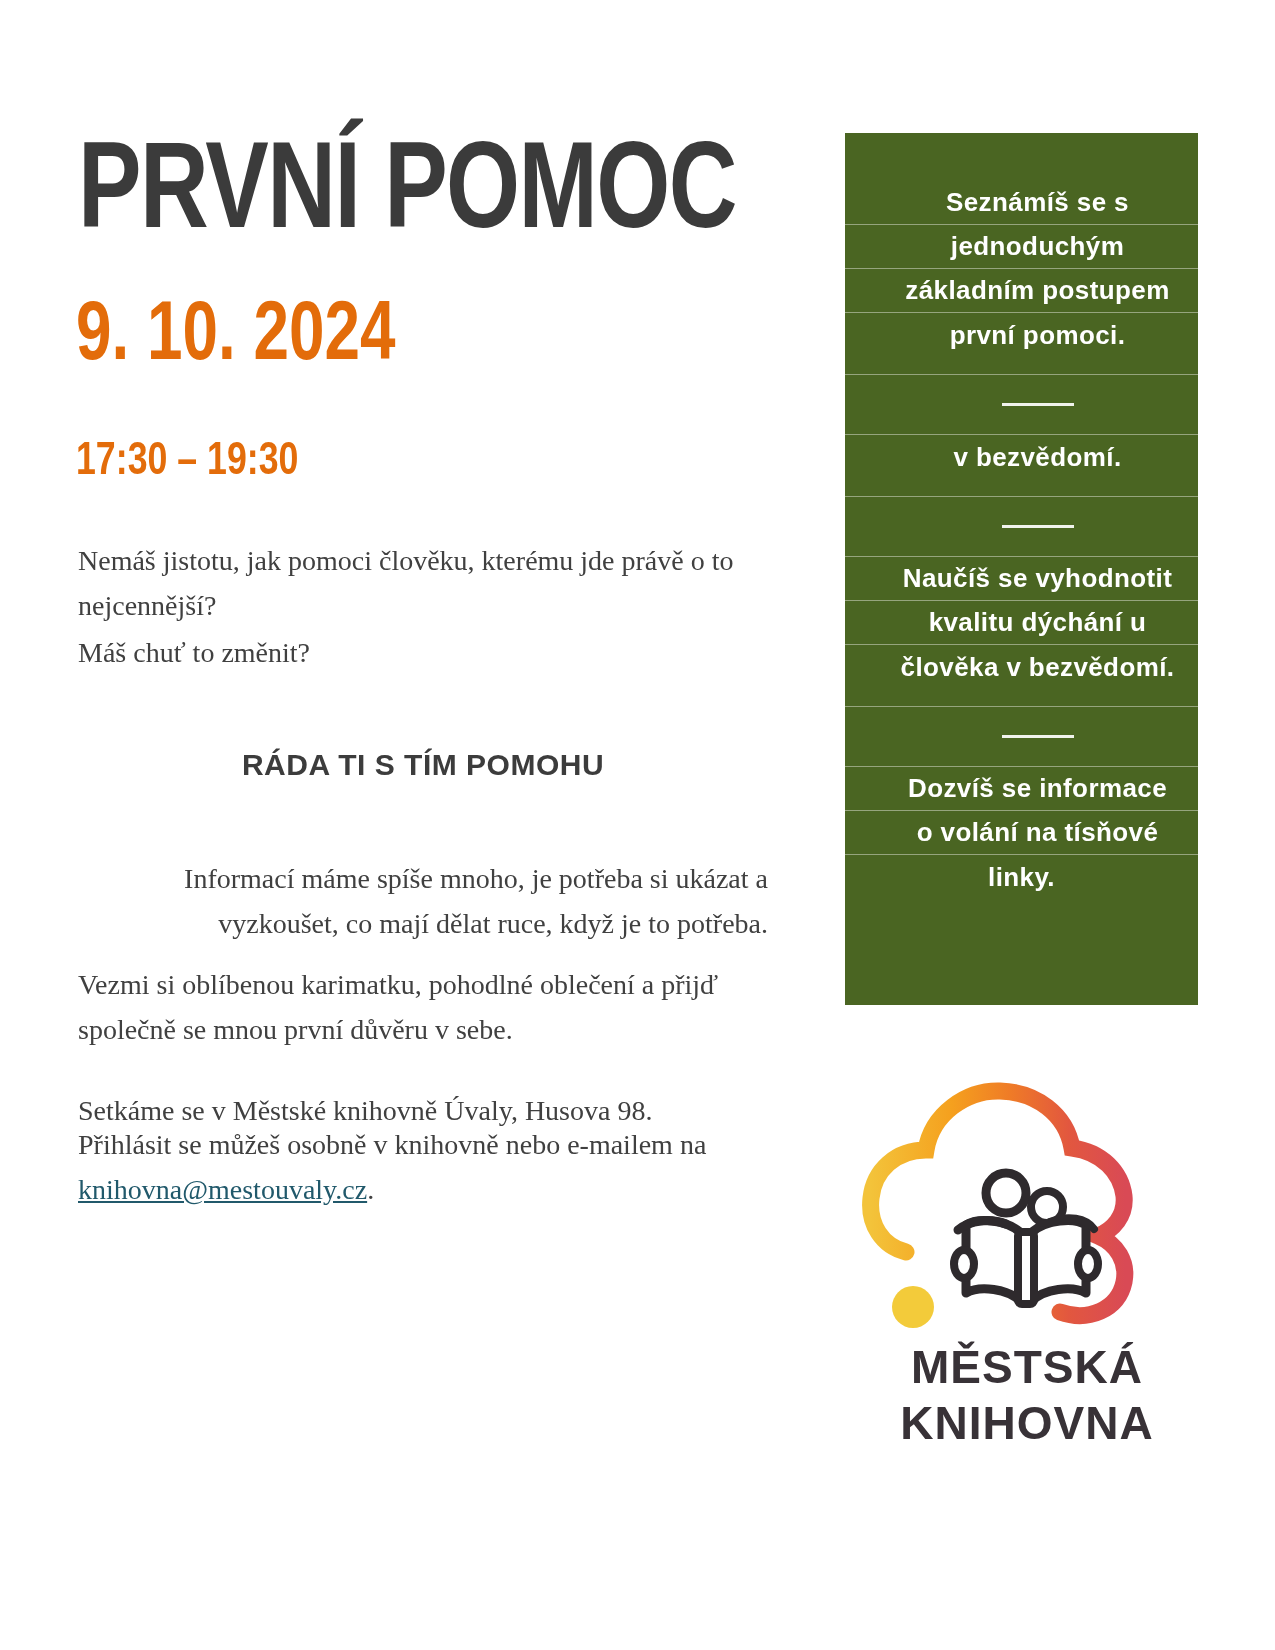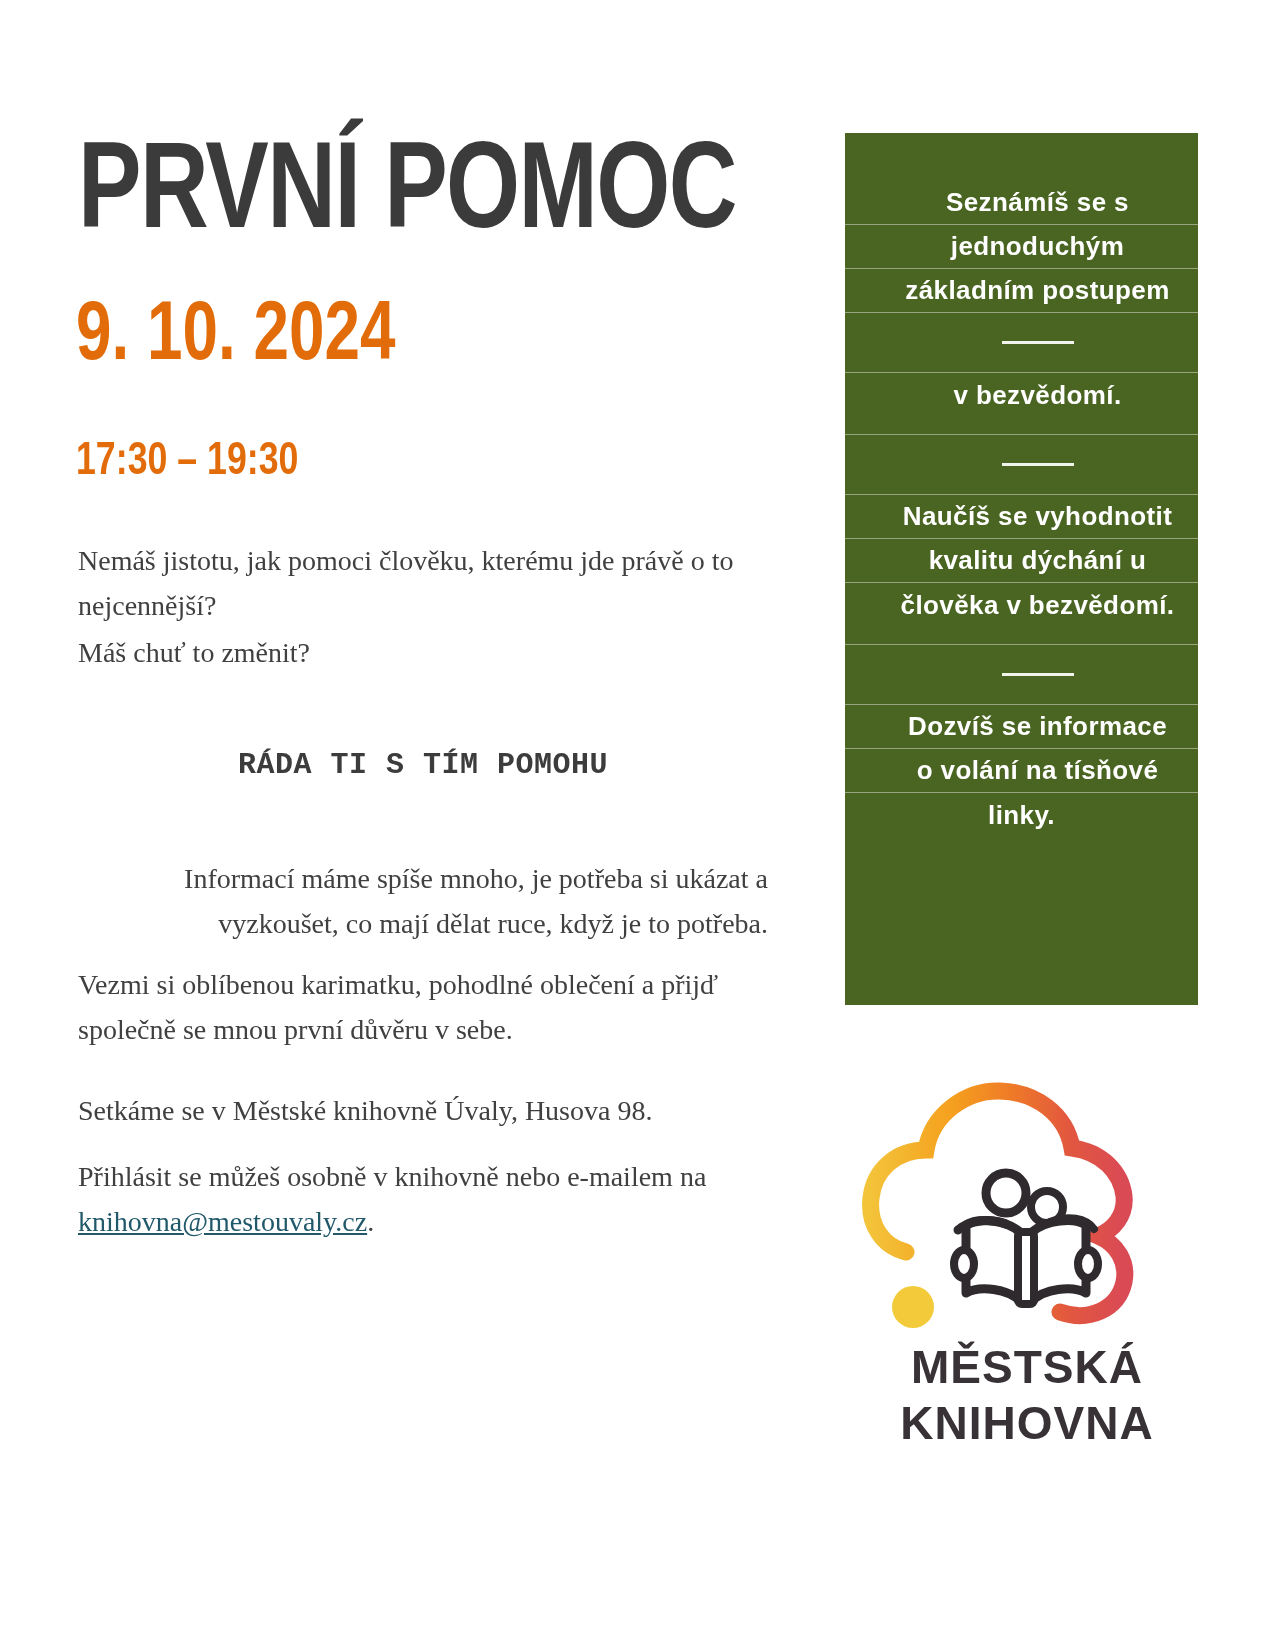--- a/index.html
+++ b/index.html
@@ -32,24 +32,24 @@
   .body-text{
     position:absolute;left:78px;width:690px;
     font-family:"Liberation Serif",serif;
     font-size:28px;line-height:1.62;color:#404040;margin:0;
   }
   .p-intro1{top:538px;}
   .p-intro2{top:630px;font-family:Liberation Serif, serif;}
   .p-body1{top:856px;text-align:right;}
   .p-body2{top:962px;}
   .p-location{top:1088px;}
-  .p-contact{top:1154px;}
+  .p-contact{top:1122px;}
   .highlight-heading{
     position:absolute;left:78px;top:748px;width:690px;
-    font-family:Liberation Mono, monospace;
+    font-family:Liberation Sans, sans-serif;
     font-size:30px;font-weight:bold;color:#3c3c3c;
     text-align:center;letter-spacing:0.5px;margin:0;
   }
   .email-link{color:#21596b;text-decoration:underline;}
   
   .sidebar{
     position:absolute;left:845px;top:133px;width:353px;height:872px;
     background:#4a6522;overflow:hidden;
     color:#ffffff;
   }
@@ -98,20 +98,21 @@
   <p class="body-text p-location">Setkáme se v Městské knihovně Úvaly, Husova 98.</p>
 
   <p class="body-text p-contact"><span>Přihlásit se můžeš osobně v knihovně nebo e-mailem na </span><a class="email-link" href="#">knihovna@mestouvaly.cz</a><span>.</span></p>
 
   <aside class="sidebar">
     <div>
         <div class="sb-row sb-spacer"></div>
         <div class="sb-row sb-line sb-border">Seznámíš se s</div>
         <div class="sb-row sb-line sb-border">jednoduchým</div>
         <div class="sb-row sb-line sb-border">základním postupem</div>
+        <div class="sb-row sb-line_end sb-border">první pomoci.</div>
         <div class="sb-row sb-divider sb-border">
           <span class="sb-divider-line"></span>
         </div>
         <div class="sb-row sb-line_end sb-border">v bezvědomí.</div>
         <div class="sb-row sb-divider sb-border">
           <span class="sb-divider-line"></span>
         </div>
         <div class="sb-row sb-line sb-border">Naučíš se vyhodnotit</div>
         <div class="sb-row sb-line sb-border">kvalitu dýchání u</div>
         <div class="sb-row sb-line_end sb-border">člověka v bezvědomí.</div>

